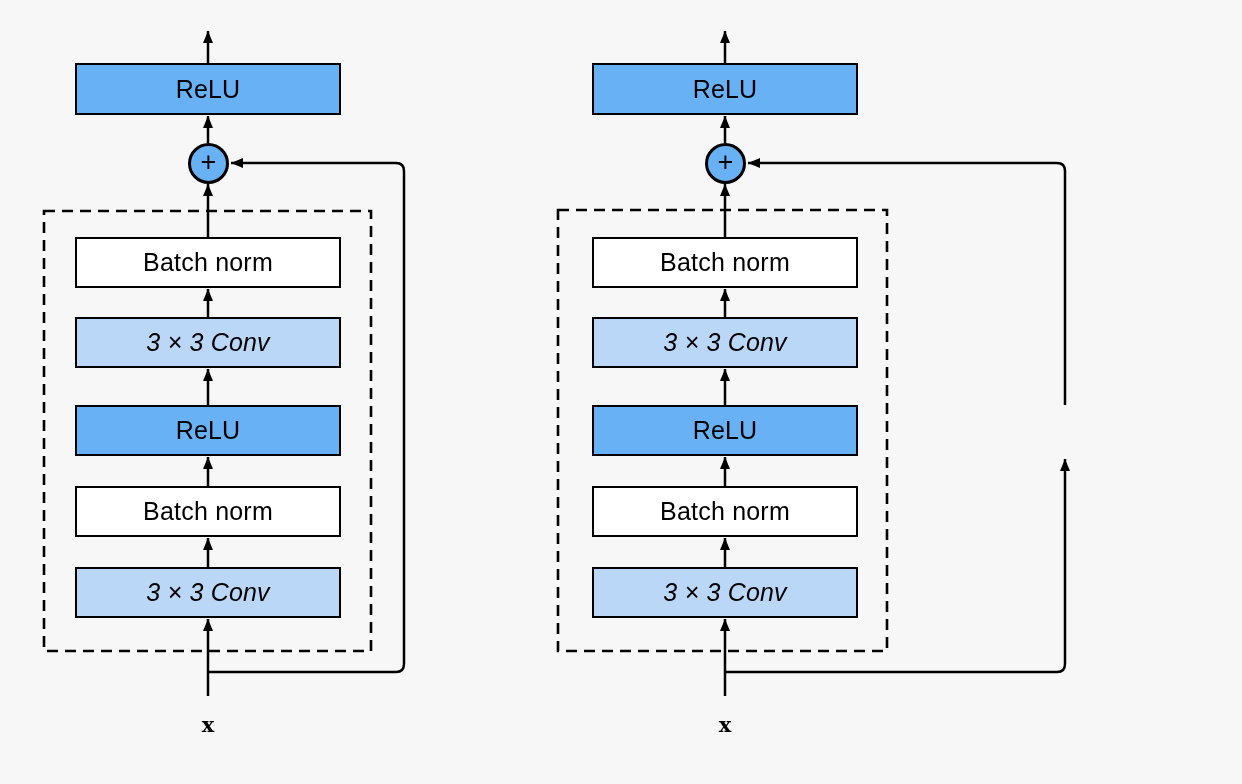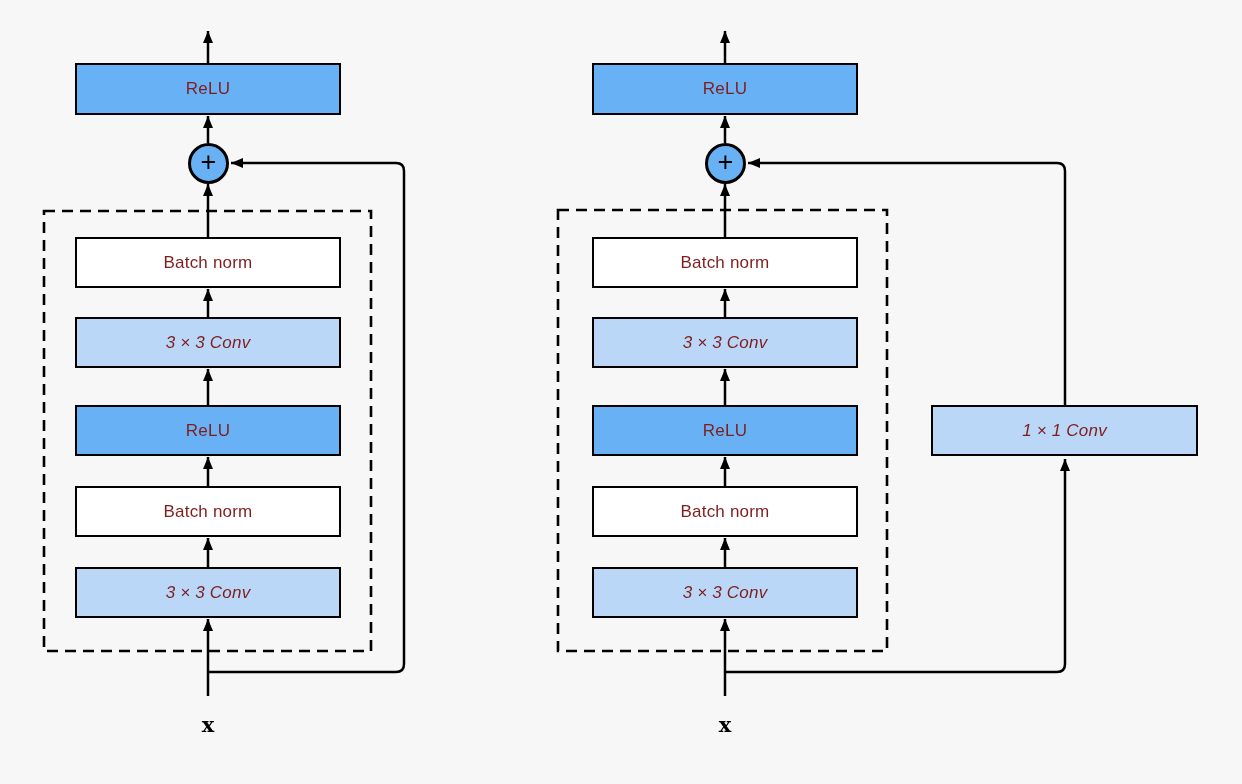--- a/index.html
+++ b/index.html
@@ -40,22 +40,22 @@
     fill: var(--line-black, #000);
     stroke: none;
   }
   .box {
     position: absolute;
     box-sizing: border-box;
     border: 2.5px solid var(--line-black, #000);
     display: flex;
     align-items: center;
     justify-content: center;
-    font-size: 17px;
-    color: #7f1d1d;
+    font-size: 25px;
+    color: #000000;
     letter-spacing: 0.2px;
   }
   .box.primary { background: var(--strong-blue, #68b1f5); }
   .box.light   { background: var(--light-blue, #bad7f8); font-style: italic; }
   .box.plain   { background: var(--white-box, #ffffff); }
   .adder {
     position: absolute;
     box-sizing: border-box;
     width: 41px;
     height: 41px;
@@ -141,17 +141,16 @@
   <div class="adder" style="left:705px; top:143px;">
     <span>+</span>
   </div>
 
   <div class="box plain" style="left:592px; top:237px; width:266px; height:51px;">Batch norm</div>
   <div class="box light" style="left:592px; top:317px; width:266px; height:51px;">3 × 3 Conv</div>
   <div class="box primary" style="left:592px; top:405px; width:266px; height:51px;">ReLU</div>
   <div class="box plain" style="left:592px; top:486px; width:266px; height:51px;">Batch norm</div>
   <div class="box light" style="left:592px; top:567px; width:266px; height:51px;">3 × 3 Conv</div>
 
-  <div class="box light" style="left:931px; top:405px; width:267px; height:51px;">1 × 1 Conv</div>
 
   <div class="xlabel" style="left:695px; top:712px;">x</div>
 
 </div>
 
 </body></html>

